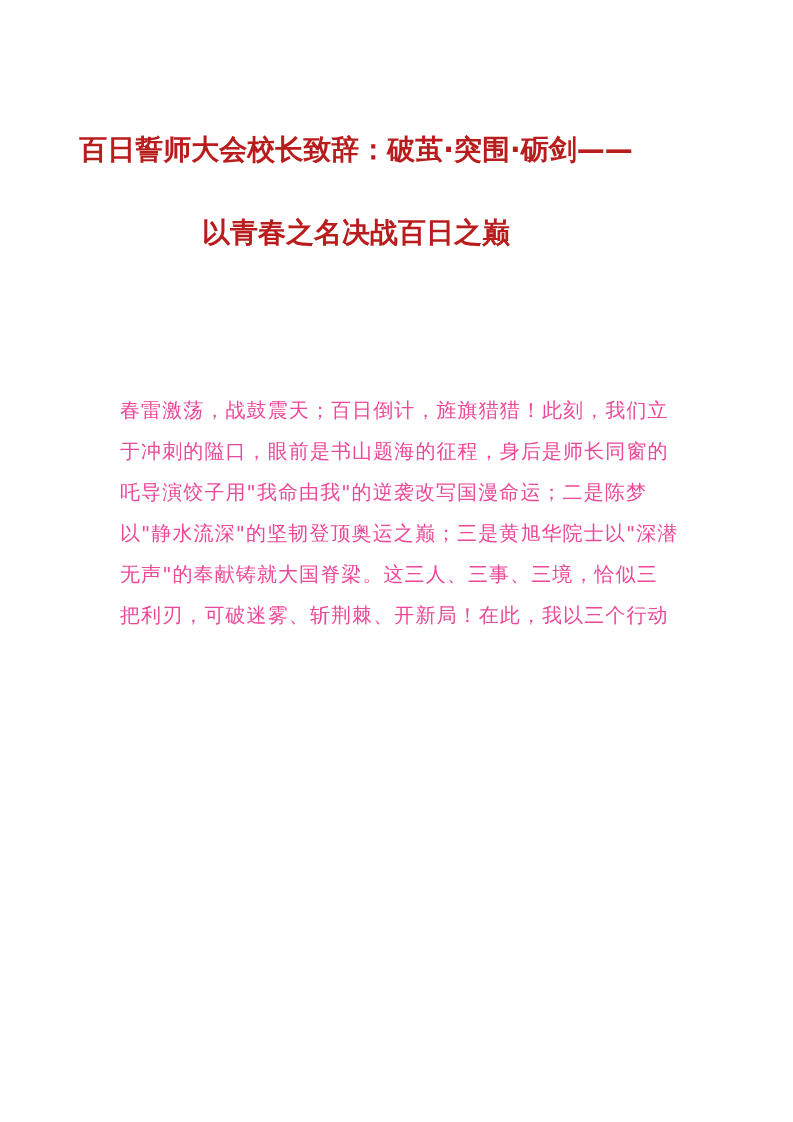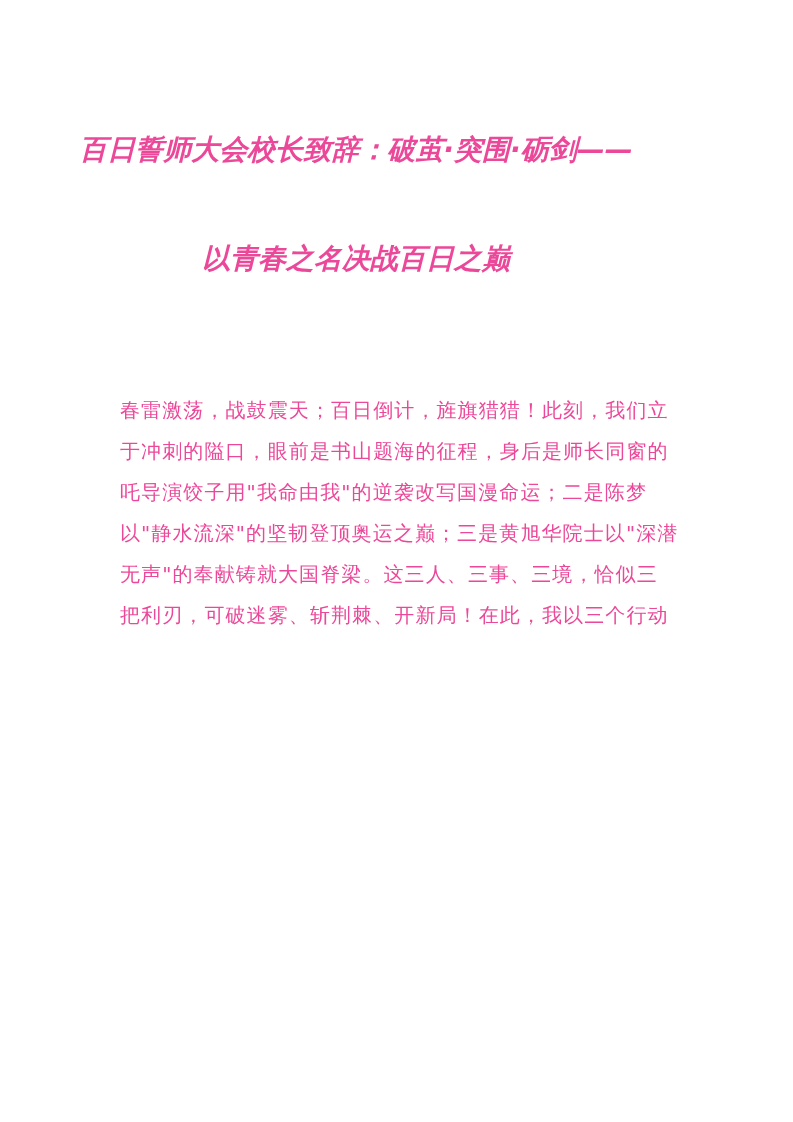--- a/index.html
+++ b/index.html
@@ -23,27 +23,26 @@
     background: #ffffff;
   }
   .title {
     position: absolute;
     left: 0;
     width: 712px;
     text-align: center;
     font-weight: bold;
     font-size: 28px;
     line-height: 32px;
-    color: #ec4899;
+    color: #b91c1c;
     white-space: nowrap;
     letter-spacing: 0px;
-    font-style: italic;
   }
   .title.l1 { top: 134px; }
-  .title.l2 { top: 243px; }
+  .title.l2 { top: 217px; }
 
   .body {
     position: absolute;
     left: 120px;
     width: 560px;
     top: 390px;
     font-size: 20px;
     line-height: 41px;
     color: #ec4899;
   }

